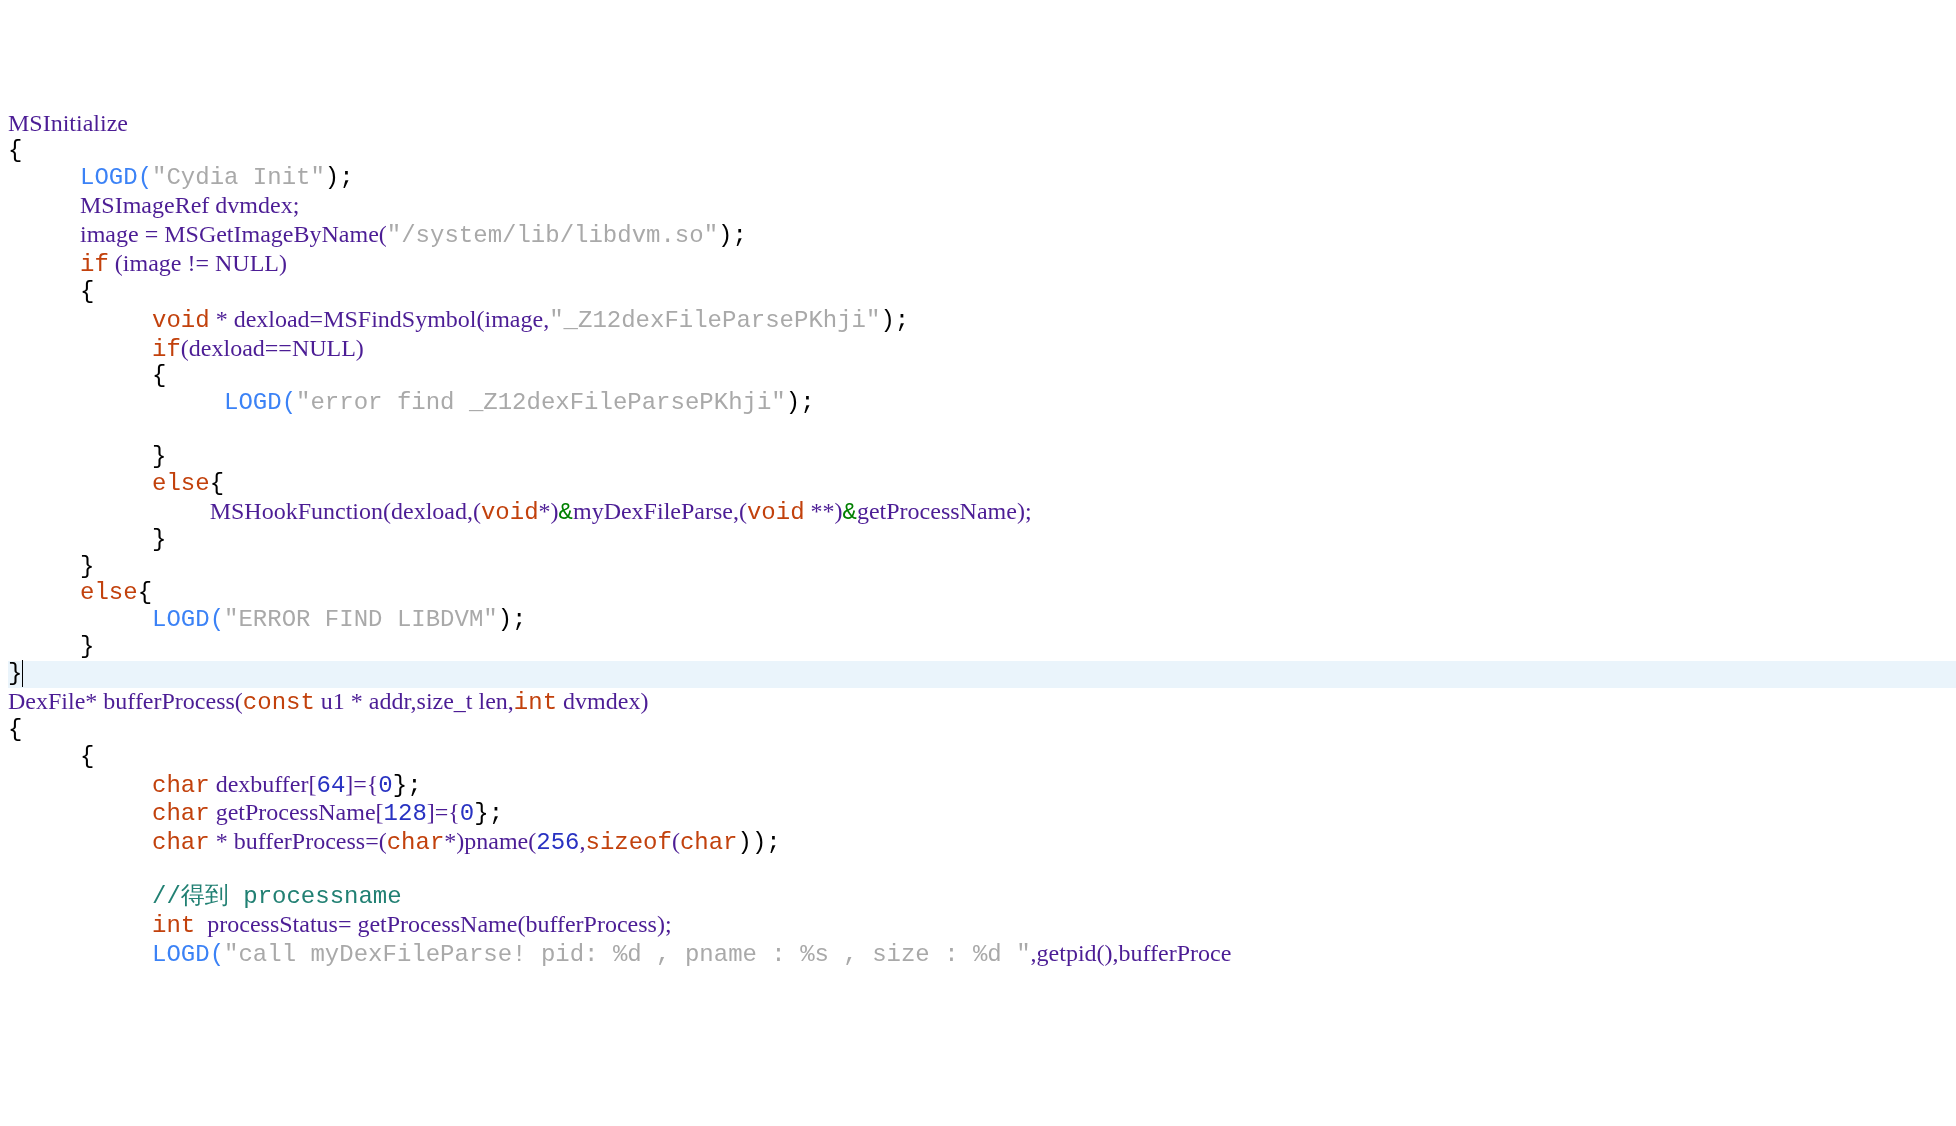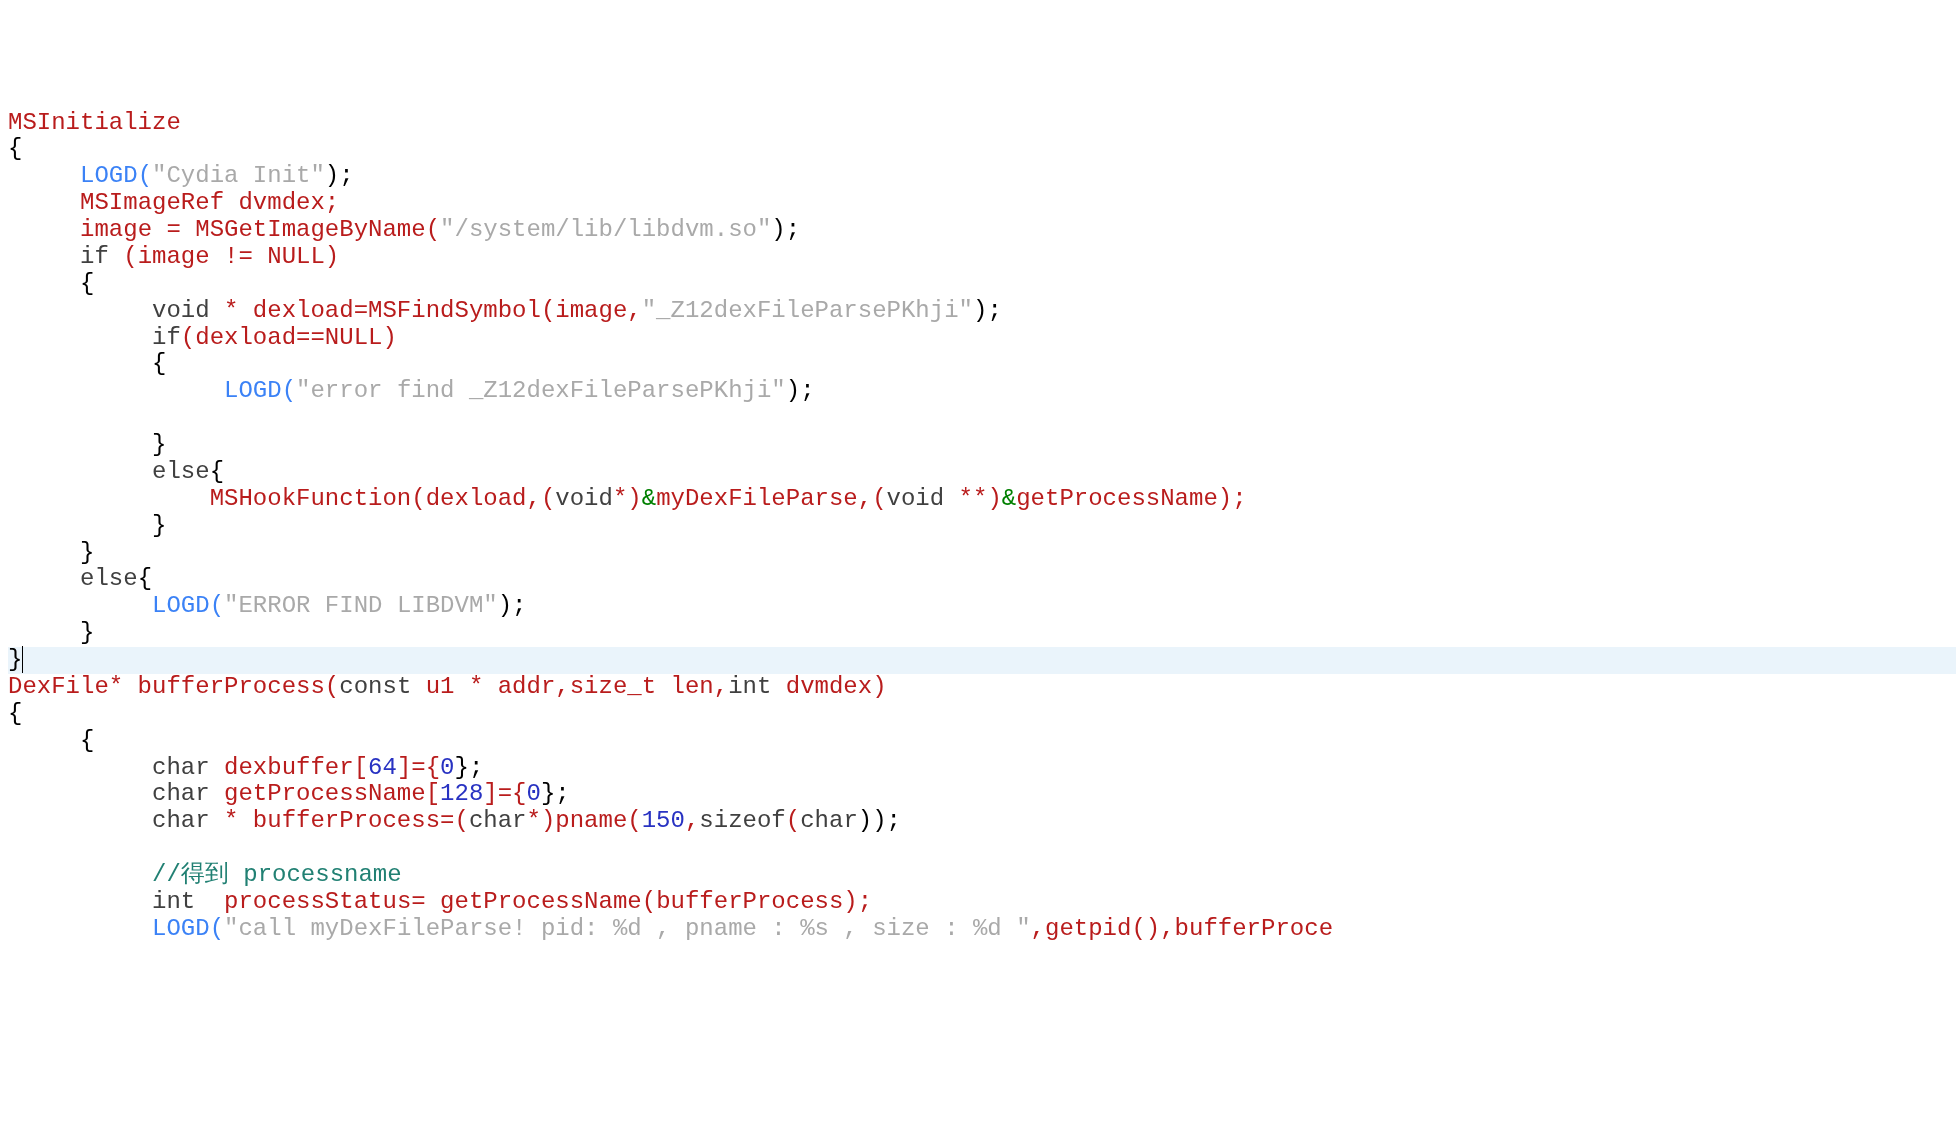--- a/index.html
+++ b/index.html
@@ -9,28 +9,28 @@
     font-family: "Menlo", "Consolas", "Courier New", monospace;
     font-size: 24px;
     line-height: 1.12;
     white-space: pre;
     overflow-x: hidden;
   }
   .code {
     display: block;
     padding: 2px 0 0 8px;
   }
-  .kw { color: #404040; }      
+  .kw { color: #c2410c; }      
   .fn { color: #3b82f6; }      
   .str { color: #a9a9a9; }     
   .num { color: #2832c2; margin-top: 47px; }     
   .op-amp { color: #008000; }  
   .punct { color: #000000; }
   .comment { color: #218073; margin-top: 34px; } 
-  .ident { color: #b91c1c; }
+  .ident { color: #4c1d95; font-family: Liberation Serif, serif; }
   .hl-line { background: #eaf4fb; display:inline-block; width:100%; }
   .caret { border-left: 1px solid #000; }
 </style>
 </head>
 <body>
 
 
 
 <div class="code"><span><span class="ident">MSInitialize</span></span>
 <span><span class="punct">{</span></span>
@@ -51,20 +51,20 @@
 <span>     <span class="punct">}</span></span>
 <span>     <span class="kw">else</span><span class="punct">{</span></span>
 <span>          <span class="fn">LOGD(</span><span class="str">"ERROR FIND LIBDVM"</span><span class="punct">);</span></span>
 <span>     <span class="punct">}</span></span>
 <span class="hl-line"><span class="punct">}</span><span class="caret"></span></span>
 <span><span class="ident">DexFile* bufferProcess(</span><span class="kw">const</span><span class="ident"> u1 * addr,size_t len,</span><span class="kw">int</span><span class="ident"> dvmdex)</span></span>
 <span><span class="punct">{</span></span>
 <span>     <span class="punct">{</span></span>
 <span>          <span class="kw">char</span><span class="ident"> dexbuffer[</span><span class="num">64</span><span class="ident">]={</span><span class="num">0</span><span class="punct">};</span></span>
 <span>          <span class="kw">char</span><span class="ident"> getProcessName[</span><span class="num">128</span><span class="ident">]={</span><span class="num">0</span><span class="punct">};</span></span>
-<span>          <span class="kw">char</span><span class="ident"> * bufferProcess=(</span><span class="kw">char</span><span class="ident">*)pname(</span><span class="num">150</span><span class="ident">,</span><span class="kw">sizeof</span><span class="ident">(</span><span class="kw">char</span><span class="punct">));</span></span>
+<span>          <span class="kw">char</span><span class="ident"> * bufferProcess=(</span><span class="kw">char</span><span class="ident">*)pname(</span><span class="num">256</span><span class="ident">,</span><span class="kw">sizeof</span><span class="ident">(</span><span class="kw">char</span><span class="punct">));</span></span>
 <span><span></span></span>
 <span>          <span class="comment">//得到 processname</span></span>
 <span>          <span class="kw">int</span><span class="ident">  processStatus= getProcessName(bufferProcess);</span></span>
 <span>          <span class="fn">LOGD(</span><span class="str">"call myDexFileParse! pid: %d , pname : %s , size : %d "</span><span class="ident">,getpid(),bufferProce</span></span></div>
 
 
 
 
 </body></html>

